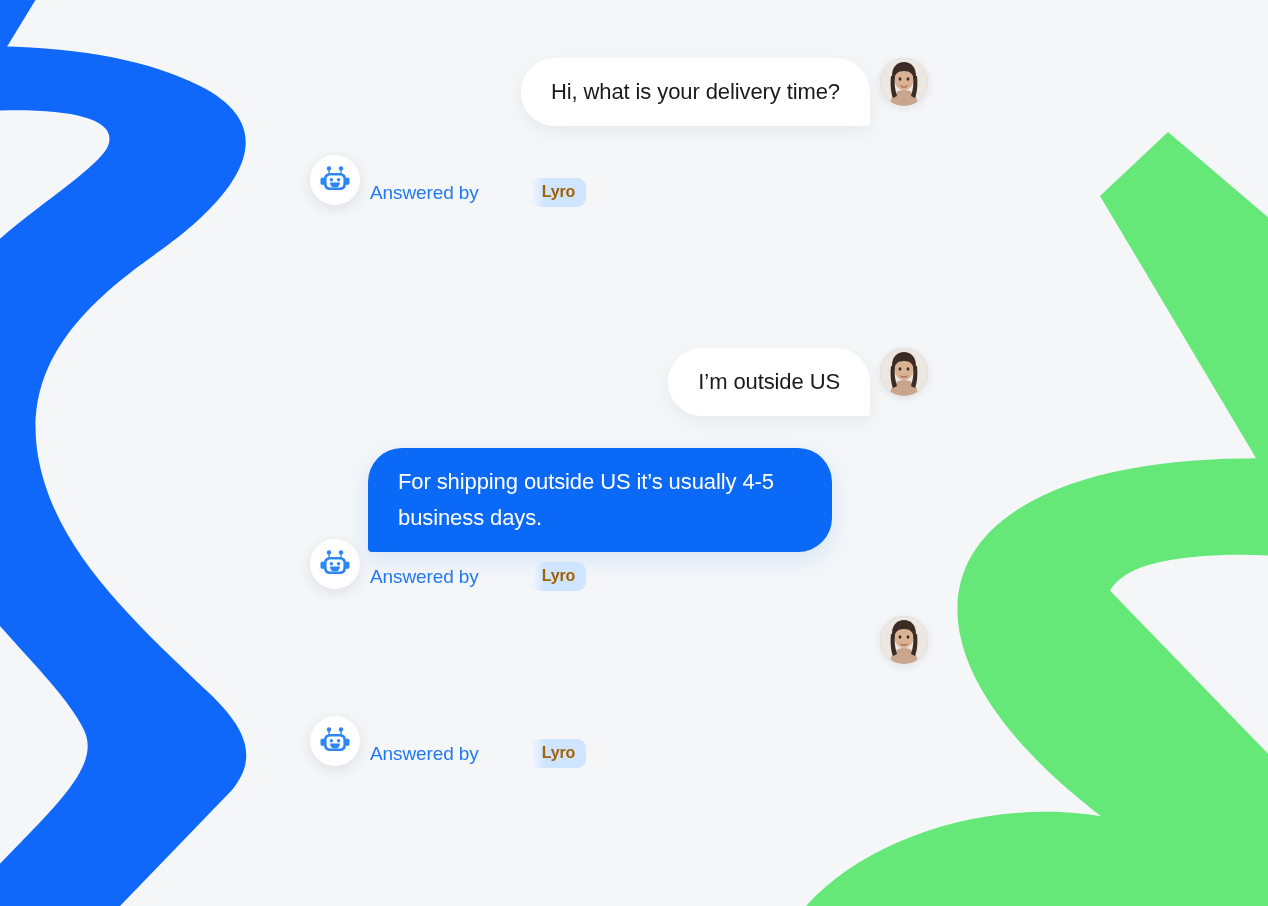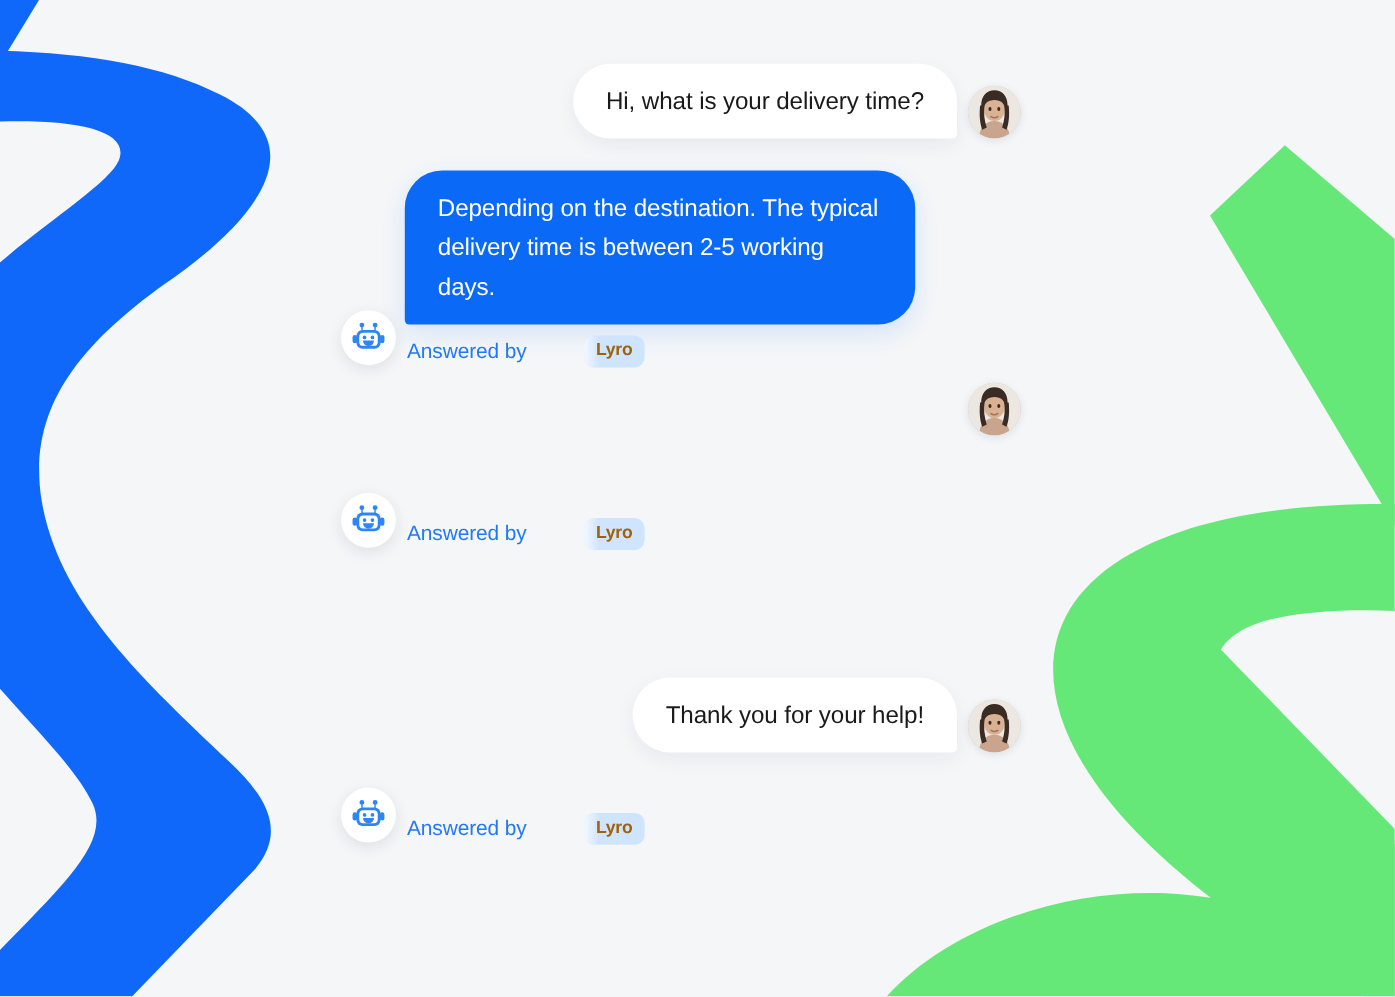--- a/index.html
+++ b/index.html
@@ -46,21 +46,21 @@
   .msg-row {
     position: absolute;
     display: flex;
     align-items: flex-end;
   }
 
   
   .row-user {
     right: 340px;
     flex-direction: row;
-    align-items: flex-end;
+    align-items: flex-start;
   }
 
   .bubble-user {
     background: #FFFFFF;
     color: #1A1A1A;
     font-size: 22px;
     line-height: 32px;
     letter-spacing: -0.1px;
     padding: 18px 30px;
     border-radius: 34px 34px 4px 34px;
@@ -236,29 +236,29 @@
           <rect x="1.5" y="13.5" width="4.2" height="7.5" rx="2.1" fill="#2E86F5"></rect>
           <rect x="26.3" y="13.5" width="4.2" height="7.5" rx="2.1" fill="#2E86F5"></rect>
           <rect x="5" y="9" width="22" height="17" rx="5.5" fill="#2E86F5"></rect>
           <rect x="7.6" y="11.6" width="16.8" height="11.8" rx="3.6" fill="#FFFFFF"></rect>
           <circle cx="12.4" cy="15.8" r="1.7" fill="#2E86F5"></circle>
           <circle cx="19.6" cy="15.8" r="1.7" fill="#2E86F5"></circle>
           <path d="M11 18.6h10a5 5 0 0 1-10 0z" fill="#2E86F5"></path>
         </svg>
       </div>
       <div class="bot-stack">
-        <div class="bubble-bot">Depending on the destination. The typical delivery time is between 2-5 working days.</div>
         <div class="answered">
           <span class="answered-label">Answered by</span>
           <span class="lyro-badge"><span>Lyro</span></span>
         </div>
       </div>
     </div>
 
     <div class="msg-row row-user" style="top:348px">
+      <div class="bubble-user">I’m outside US</div>
       <div class="avatar">
         <svg viewBox="0 0 48 48" width="48" height="48">
           <defs>
               <clipPath id="c2">
                 <circle cx="24" cy="24" r="24"></circle>
               </clipPath>
             </defs>
           <g clip-path="url(#c2)">
             <rect width="48" height="48" fill="#EDE7E2"></rect>
             <path d="M10 48c0-10 6-16 14-16s14 6 14 16z" fill="#C8A58C"></path>
@@ -284,29 +284,29 @@
           <rect x="1.5" y="13.5" width="4.2" height="7.5" rx="2.1" fill="#2E86F5"></rect>
           <rect x="26.3" y="13.5" width="4.2" height="7.5" rx="2.1" fill="#2E86F5"></rect>
           <rect x="5" y="9" width="22" height="17" rx="5.5" fill="#2E86F5"></rect>
           <rect x="7.6" y="11.6" width="16.8" height="11.8" rx="3.6" fill="#FFFFFF"></rect>
           <circle cx="12.4" cy="15.8" r="1.7" fill="#2E86F5"></circle>
           <circle cx="19.6" cy="15.8" r="1.7" fill="#2E86F5"></circle>
           <path d="M11 18.6h10a5 5 0 0 1-10 0z" fill="#2E86F5"></path>
         </svg>
       </div>
       <div class="bot-stack">
+        <div class="bubble-bot">For shipping outside US it’s usually 4-5 business days.</div>
         <div class="answered">
           <span class="answered-label">Answered by</span>
           <span class="lyro-badge"><span>Lyro</span></span>
         </div>
       </div>
     </div>
 
     <div class="msg-row row-user" style="top:616px">
-      <div class="bubble-user">Thank you for your help!</div>
       <div class="avatar">
         <svg viewBox="0 0 48 48" width="48" height="48">
           <defs>
               <clipPath id="c3">
                 <circle cx="24" cy="24" r="24"></circle>
               </clipPath>
             </defs>
           <g clip-path="url(#c3)">
             <rect width="48" height="48" fill="#EDE7E2"></rect>
             <path d="M10 48c0-10 6-16 14-16s14 6 14 16z" fill="#C8A58C"></path>

